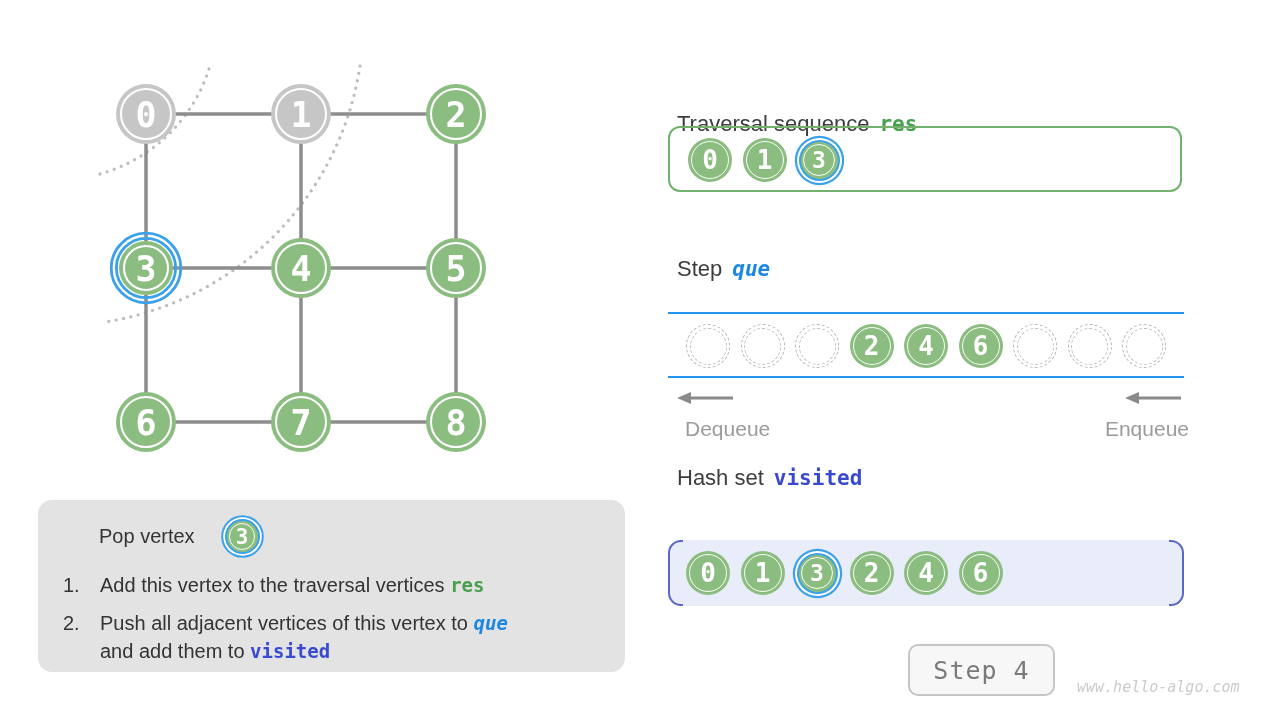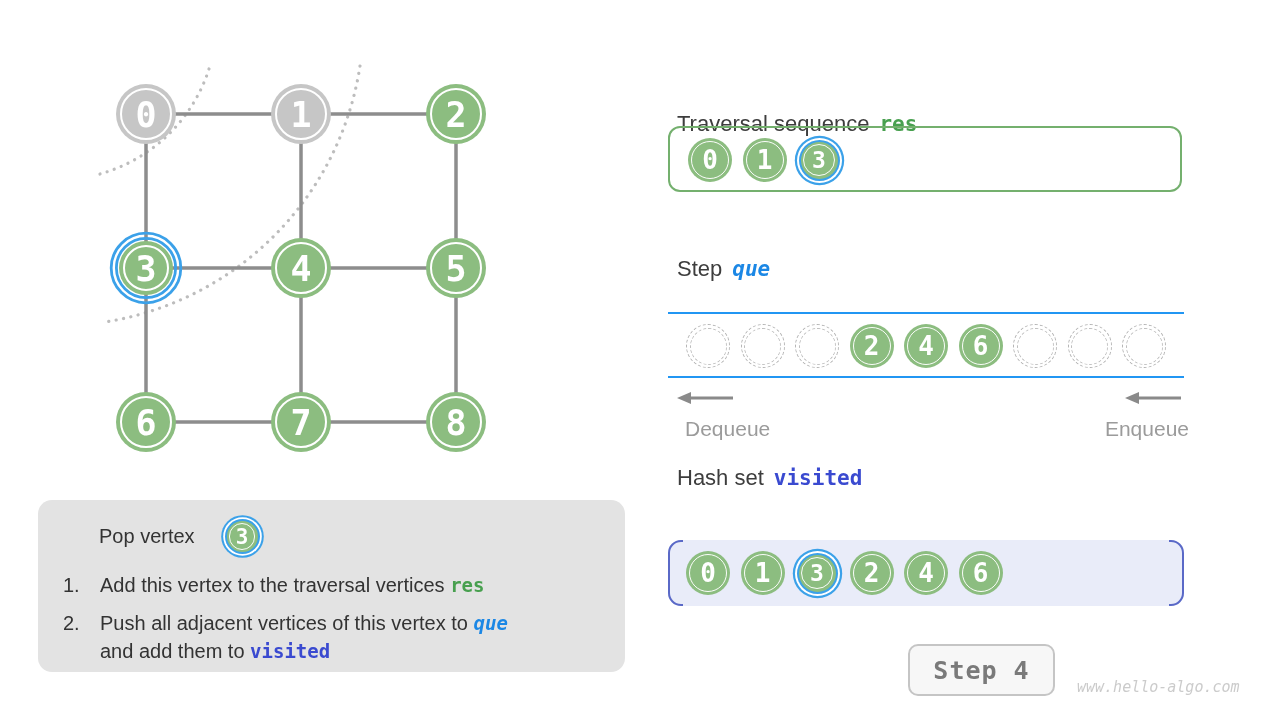--- a/index.html
+++ b/index.html
@@ -65,21 +65,21 @@
   .chip.inline::after{inset:2.2px;}
   #note-list{position:absolute;left:25px;top:71px;right:14px;}
   .note-item{display:grid;grid-template-columns:37px 1fr;line-height:28px;}
   .note-item + .note-item{margin-top:10px;}
   .note-item .tok{font-size:19px;}
 
   
   #step-btn{left:908px;top:644px;width:147px;height:52px;background:var(--step-bg);
             border:2px solid var(--step-border);border-radius:10px;box-sizing:border-box;
             display:flex;align-items:center;justify-content:center;
-            font-family:"DejaVu Sans Mono",monospace;font-weight:bold;font-size:25px;
+            font-family:"DejaVu Sans Mono",monospace;font-weight:normal;font-size:25px;
             color:var(--step-text);letter-spacing:1px;}
   #watermark{left:1077px;top:678px;font-family:"DejaVu Sans Mono",monospace;
              font-size:15px;color:var(--watermark);font-style:italic;}
 
   .arrow-svg{position:absolute;width:58px;height:16px;}
 </style>
 </head>
 <body>
 
 <div id="stage">

